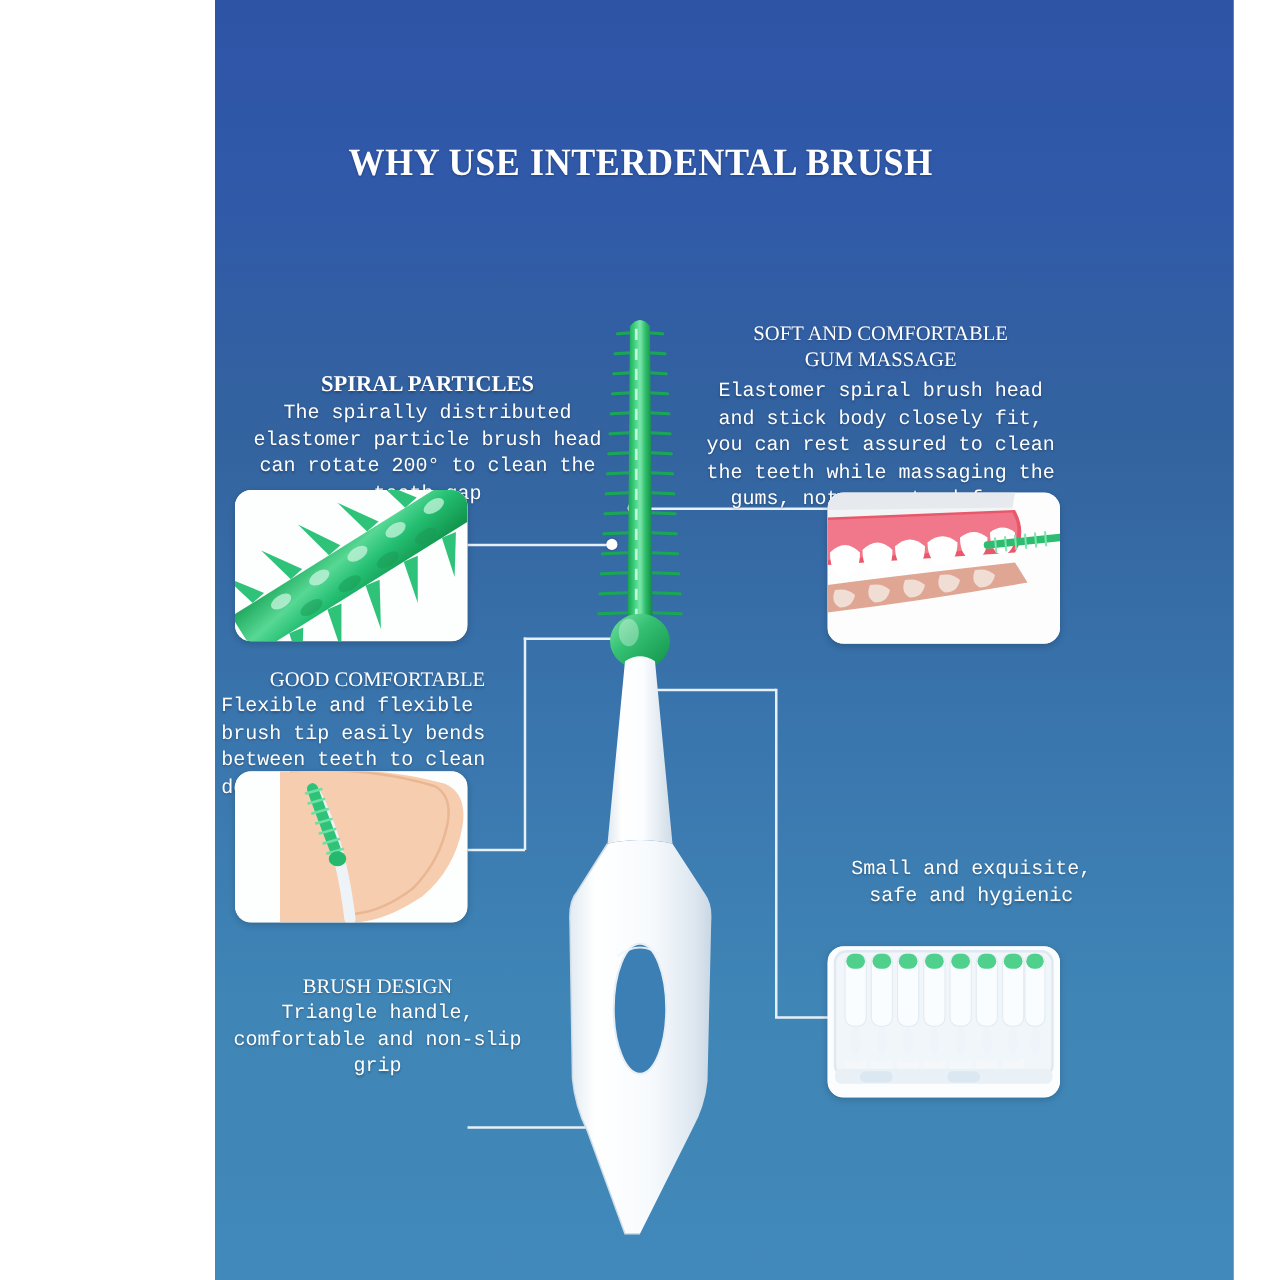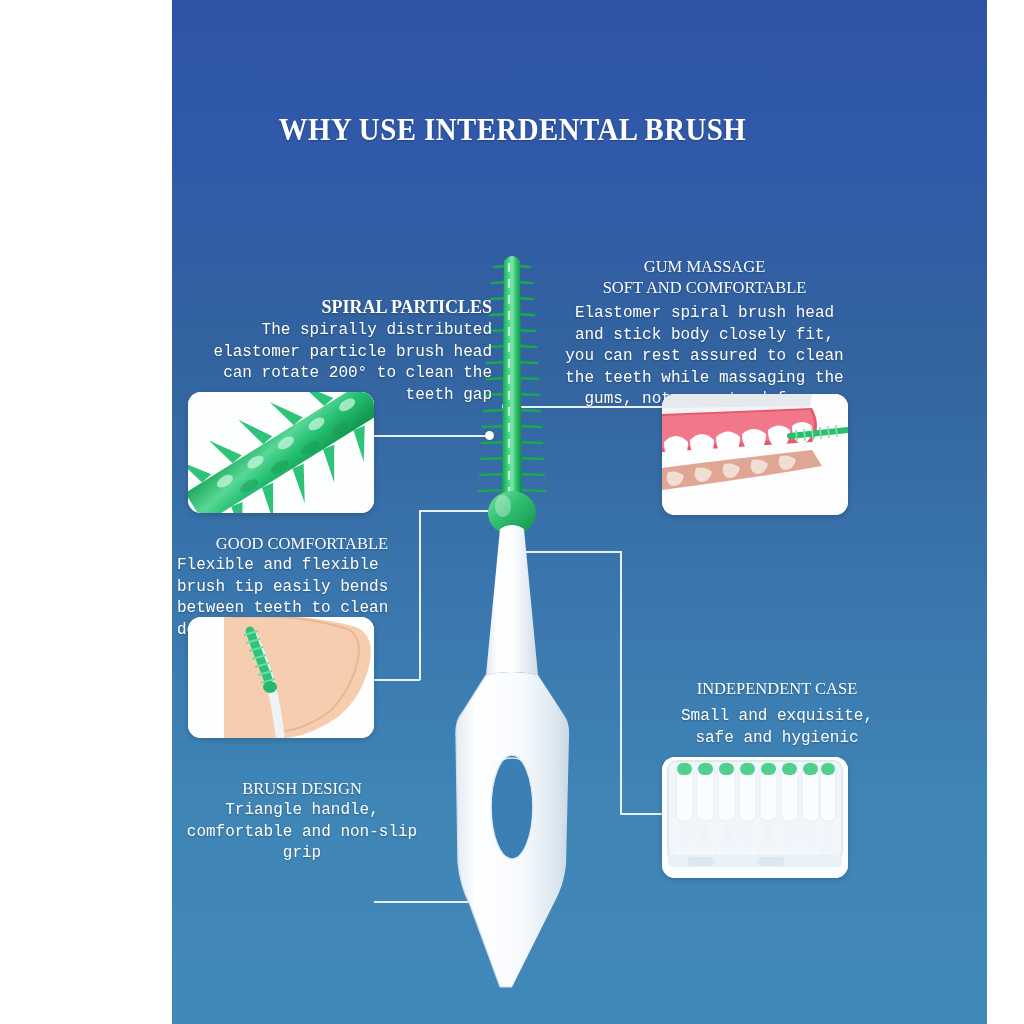--- a/index.html
+++ b/index.html
@@ -24,21 +24,21 @@
     text-shadow:0 1px 2px rgba(0,0,0,.28);
     transform:scaleX(.93);transform-origin:center;
   }
 
   
   .block{position:absolute;color:#ffffff;text-shadow:0 1px 2px rgba(0,0,0,.30);}
   .block .hd{font-size:16.5px;line-height:21px;}
   .block .hd.bold{font-weight:bold;font-size:18px;}
   .block .bd{font-size:16px;line-height:21.5px;font-family:Liberation Mono, monospace;}
 
-  .b-spiral{left:20px;top:297px;width:300px;text-align:right;}
+  .b-spiral{left:20px;top:297px;width:300px;text-align:center;}
   .b-spiral .hd{margin-bottom:2px;}
   .b-soft{left:390px;top:256px;width:285px;text-align:center;}
   .b-soft .bd{text-align:center;margin-top:5px;}
   .b-flex{left:5px;top:533px;width:250px;text-align:center;}
   .b-flex .bd{text-align:left;margin-top:1px;}
   .b-handle{left:5px;top:778px;width:250px;text-align:center;}
   .b-handle .bd{text-align:center;margin-top:1px;}
   .b-case{left:490px;top:678px;width:230px;text-align:center;}
   .b-case .bd{margin-top:6px;line-height:22px;}
 
@@ -173,37 +173,36 @@
         <path d="M52 520 Q70 506 88 520" fill="none" stroke="#eef4f9" stroke-width="1.4" opacity=".9"></path>
       </svg>
     </div>
 
     <div class="block b-spiral">
       <div class="hd bold">SPIRAL PARTICLES</div>
       <div class="bd">The spirally distributed elastomer particle brush head can rotate 200° to clean the teeth gap</div>
     </div>
 
     <div class="block b-soft">
+      <div class="hd">SOFT AND COMFORTABLE</div>
       <div class="hd">GUM MASSAGE</div>
-      <div class="hd">SOFT AND COMFORTABLE</div>
       <div class="bd">Elastomer spiral brush head and stick body closely fit, you can rest assured to clean the teeth while massaging the gums, not easy to deform.</div>
     </div>
 
     <div class="block b-flex">
       <div class="hd">GOOD COMFORTABLE</div>
       <div class="bd">Flexible and flexible brush tip easily bends between teeth to clean deep</div>
     </div>
 
     <div class="block b-handle">
       <div class="hd">BRUSH DESIGN</div>
       <div class="bd">Triangle handle, comfortable and non-slip grip</div>
     </div>
 
     <div class="block b-case">
-      <div class="hd">INDEPENDENT CASE</div>
       <div class="bd">Small and exquisite, safe and hygienic</div>
     </div>
 
     <div class="photo ph-spiral">
       <svg width="186" height="121" viewBox="0 0 186 121">
         <defs>
           <linearGradient id="pg1" x1="0" y1="0" x2="1" y2="1">
             <stop offset="0%" stop-color="#1ea85c"></stop>
             <stop offset="35%" stop-color="#57d894"></stop>
             <stop offset="60%" stop-color="#24bf72"></stop>

